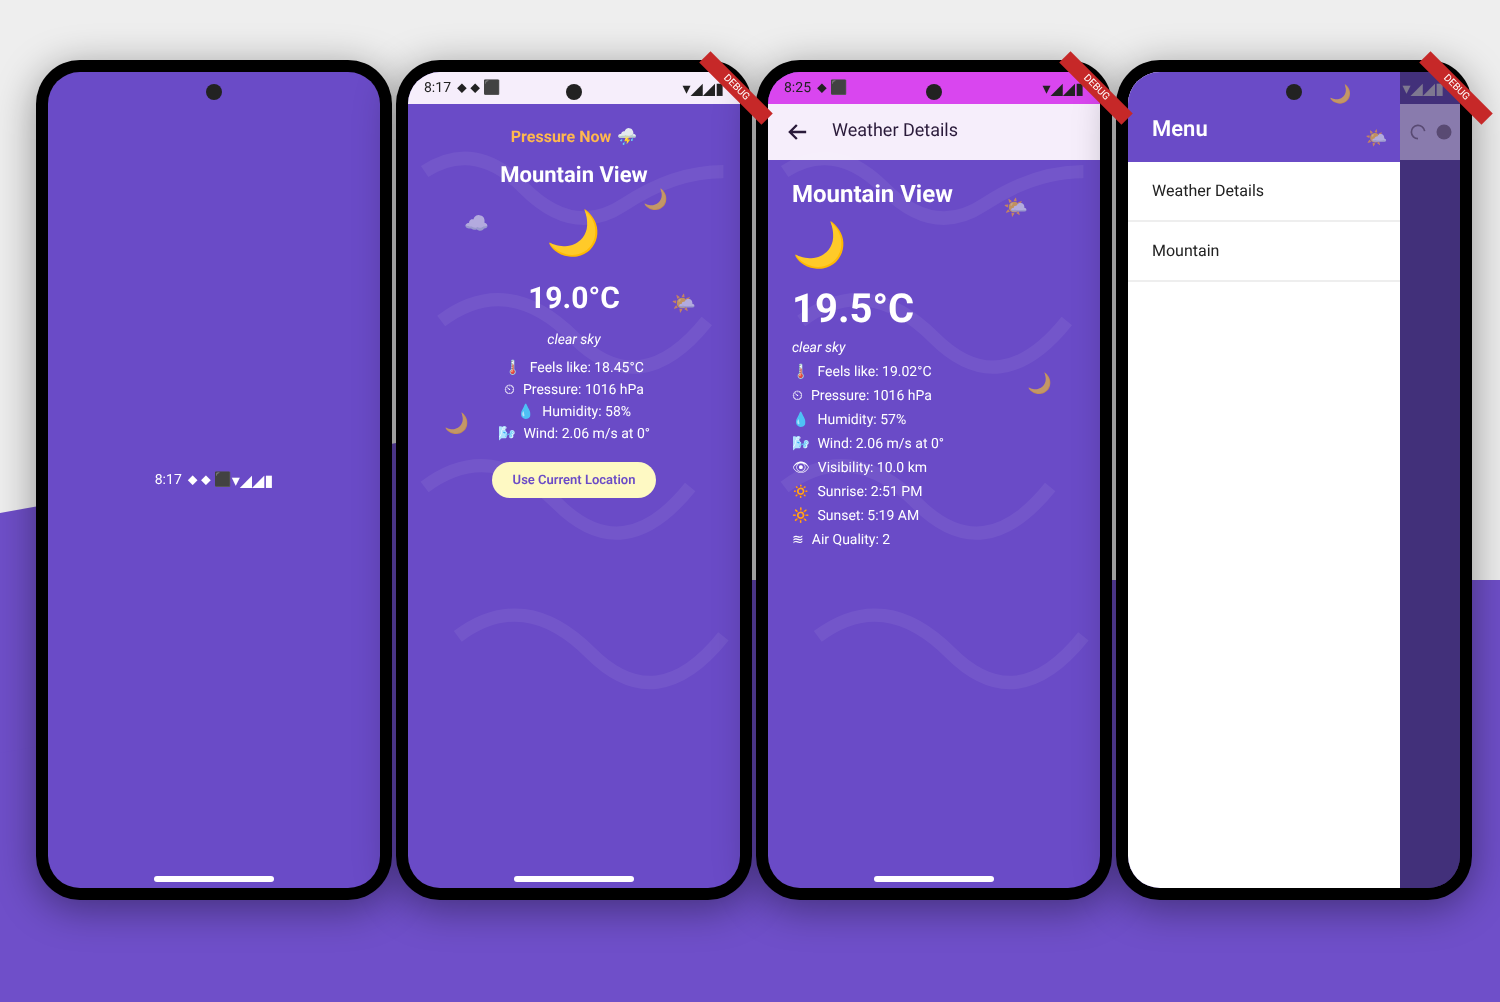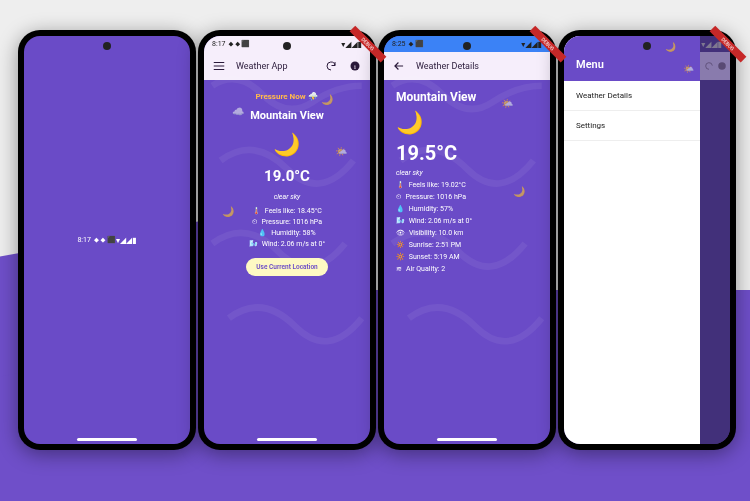--- a/index.html
+++ b/index.html
@@ -88,41 +88,20 @@
     <div class="screen main">
       <div class="statusbar dark" style="background:#f6eefb">
         <div class="left">
             <span>8:17</span>
             <span>⬥ ⬥ ⬛</span>
           </div>
         <div class="right">
             <span class="tri">▾◢◢▮</span>
           </div>
       </div>
-      <div class="appbar">
-        <div class="ic">
-            <svg viewBox="0 0 24 24" width="14" height="14">
-              <path d="M3 6h18M3 12h18M3 18h18" stroke="#2a1a3a" stroke-width="2"></path>
-            </svg>
-          </div>
-        <span>Weather App</span>
-        <div class="spacer"></div>
-        <div class="ic">
-            <svg viewBox="0 0 24 24" width="12" height="12">
-              <path d="M20 11A8 8 0 1 0 12 20" fill="none" stroke="#2a1a3a" stroke-width="2"></path>
-              <path d="M20 4v7h-7" fill="none" stroke="#2a1a3a" stroke-width="2"></path>
-            </svg>
-          </div>
-        <div class="ic">
-            <svg viewBox="0 0 24 24" width="12" height="12">
-              <circle cx="12" cy="12" r="9" fill="#2a1a3a"></circle>
-              <text x="12" y="17" font-size="14" fill="#f6eefb" text-anchor="middle" font-family="serif">i</text>
-            </svg>
-          </div>
-      </div>
       <svg class="worldbg" viewBox="0 0 200 400" preserveAspectRatio="xMidYMid slice">
           <path d="M10 60 Q40 40 70 70 T130 80 T190 60 M20 150 Q60 120 100 160 T180 150 M10 250 Q50 220 90 260 T170 250 M30 340 Q70 310 110 350 T190 340" stroke="#fff" stroke-width="8" fill="none" opacity="0.5"></path>
         </svg>
       <span class="floaticon" style="top:70px;left:28px">☁️</span>
       <span class="floaticon" style="top:58px;right:36px">🌙</span>
       <span class="floaticon" style="top:110px;right:22px">🌤️</span>
       <span class="floaticon" style="top:170px;left:18px">🌙</span>
       <div class="content">
         <div class="mini-brand">
             <span>Pressure Now</span>
@@ -152,21 +131,21 @@
         </div>
         <div class="btn">Use Current Location</div>
       </div>
       <div class="homebar"></div>
     </div>
   </div>
 
   <div class="phone">
     <div class="ribbon">DEBUG</div>
     <div class="screen main details">
-      <div class="statusbar dark" style="background:#3b82f6">
+      <div class="statusbar dark" style="background:#d946ef">
         <div class="left">
             <span>8:25</span>
             <span>⬥ ⬛</span>
           </div>
         <div class="right">
             <span class="tri">▾◢◢▮</span>
           </div>
       </div>
       <div class="appbar">
         <div class="ic">
@@ -250,19 +229,19 @@
             </svg>
           </div>
       </div>
       <div class="drawer">
         <div class="drawer-header">
           <span class="floaticon" style="top:6px;right:24px;font-size:9px">🌙</span>
           <span class="floaticon" style="top:28px;right:6px;font-size:9px">🌤️</span>
           <span>Menu</span>
         </div>
         <div class="drawer-item">Weather Details</div>
-        <div class="drawer-item">Settings</div>
+        <div class="drawer-item">Mountain</div>
       </div>
       <div class="homebar"></div>
     </div>
   </div>
 
 </div>
 
 </body></html>

